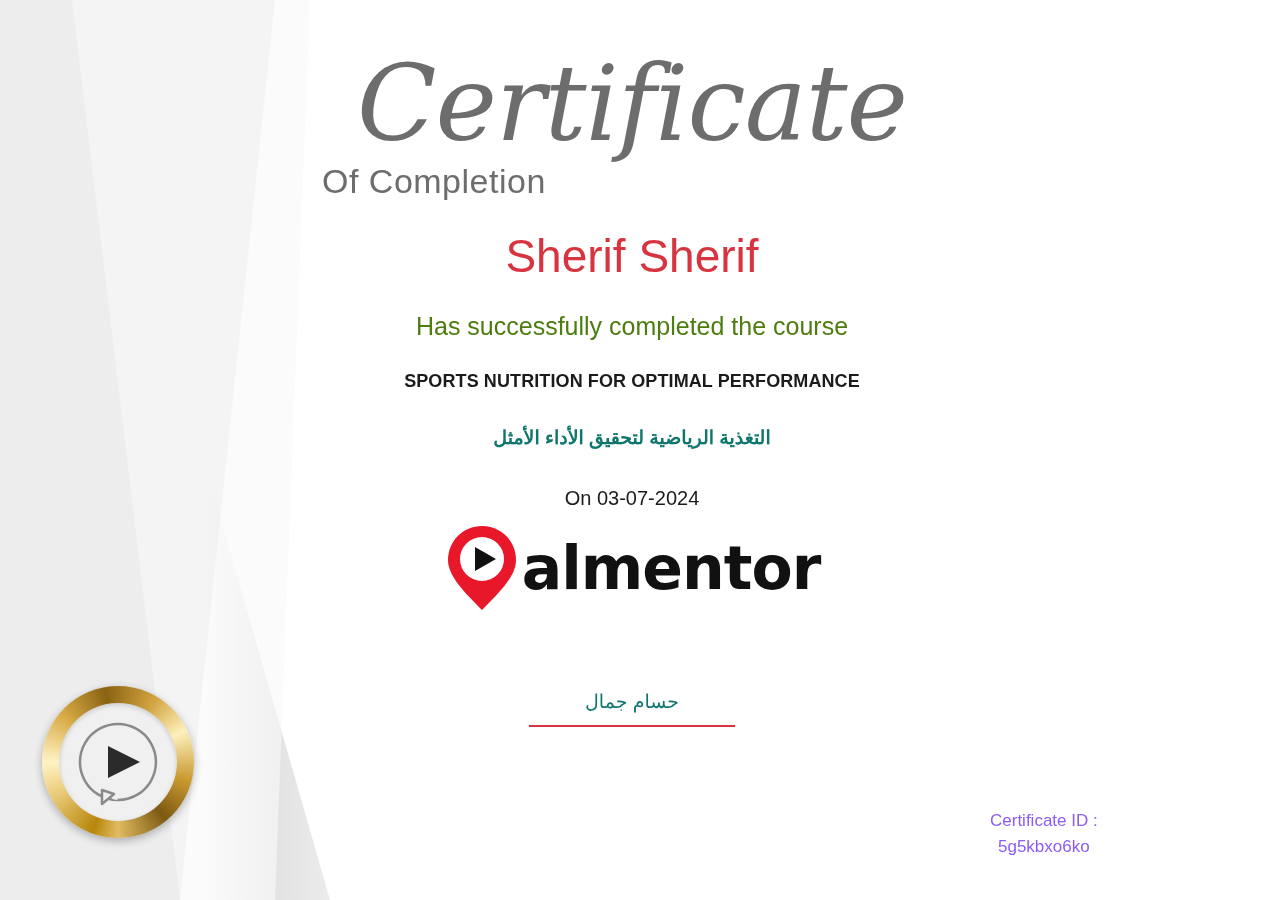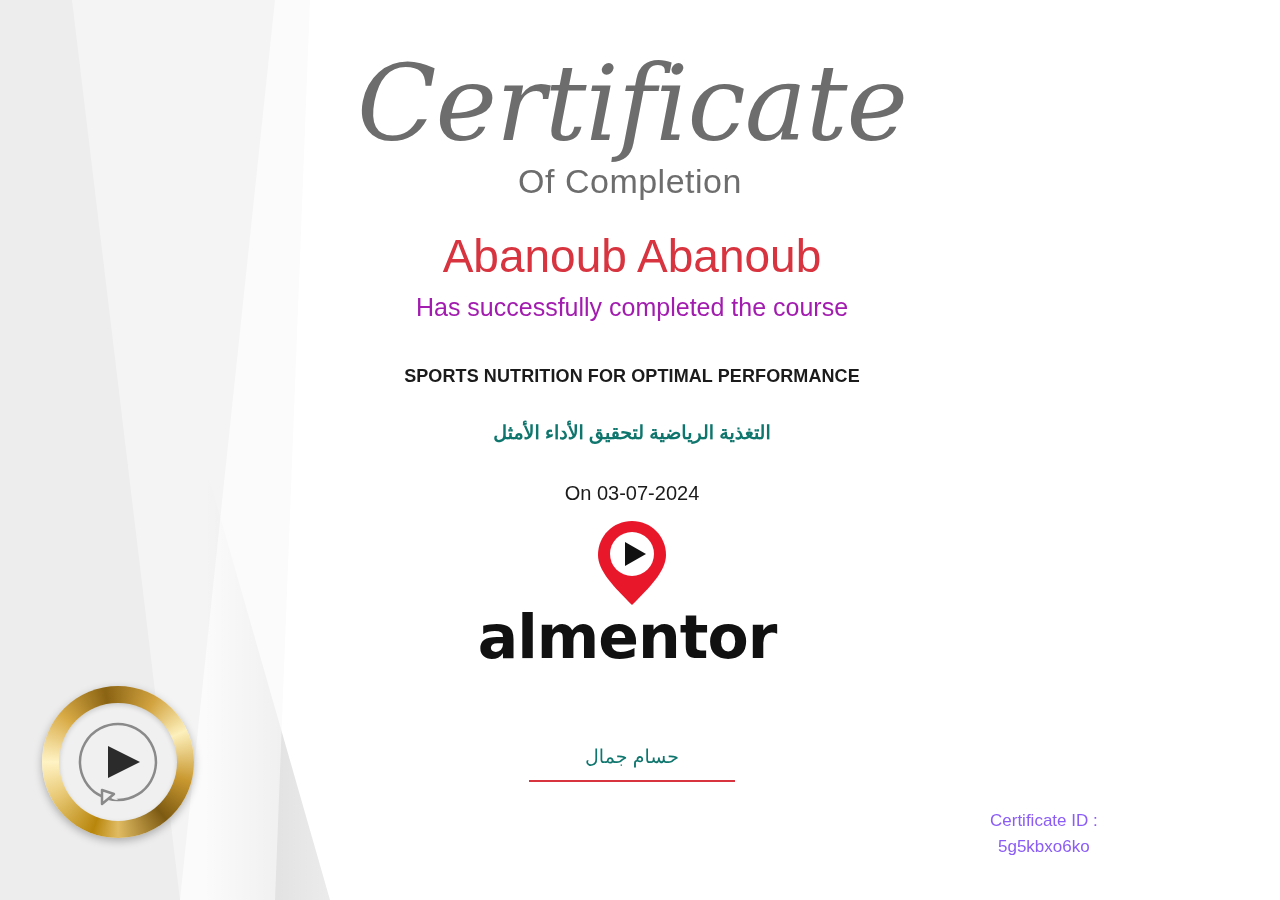--- a/index.html
+++ b/index.html
@@ -106,47 +106,47 @@
     line-height: 1;
     color: #6d6d6d;
     margin-top: 52px;
     letter-spacing: -1px;
     white-space: nowrap;
   }
   .title-sub {
     font-family: "Liberation Sans", sans-serif;
     font-size: 34px;
     color: #6d6d6d;
-    text-align: center;
+    text-align: left;
     margin-top: 6px;
     padding-right: 4px;
     letter-spacing: 0.5px;
   }
 
   .certifies {
     font-size: 25px;
     color: #1b1b1b;
     margin-top: 42px;
   }
   .recipient {
     font-size: 46px;
     color: #d7343f;
     margin-top: 28px;
     font-weight: 400;
   }
   .completed-line {
     font-size: 25px;
-    color: #a21caf;
-    margin-top: 10px;
+    color: #4d7c0f;
+    margin-top: 29px;
   }
   .course-en {
     font-size: 18px;
     font-weight: bold;
     color: #1b1b1b;
-    margin-top: 44px;
+    margin-top: 30px;
     letter-spacing: 0.1px;
   }
   .course-ar {
     font-size: 19px;
     font-weight: bold;
     color: #0f766e;
     margin-top: 34px;
     direction: rtl;
   }
   .date-line {
@@ -154,22 +154,21 @@
     color: #1b1b1b;
     margin-top: 38px;
   }
 
   
   .logo {
     margin-top: 14px;
     display: flex;
     align-items: center;
     justify-content: center;
-    gap: 0px;
-    flex-direction: column;
+    gap: 12px;
   }
   .logo-mark {
     position: relative;
     width: 76px;
     height: 88px;
     flex: none;
   }
   .logo-text {
     font-family: "DejaVu Sans", sans-serif;
     font-size: 60px;
@@ -227,21 +226,21 @@
     </span>
   </div>
 </div>
 
 <div class="content">
 
   <div class="title-script">Certificate</div>
   <div class="title-sub">Of Completion</div>
 
 
-  <div class="recipient">Abanoub Abanoub</div>
+  <div class="recipient">Sherif Sherif</div>
 
   <div class="completed-line">Has successfully completed the course</div>
 
   <div class="course-en">SPORTS NUTRITION FOR OPTIMAL PERFORMANCE</div>
   <div class="course-ar">التغذية الرياضية لتحقيق الأداء الأمثل</div>
 
   <div class="date-line">On 03-07-2024</div>
 
   <div class="logo">
     <span class="logo-mark">

